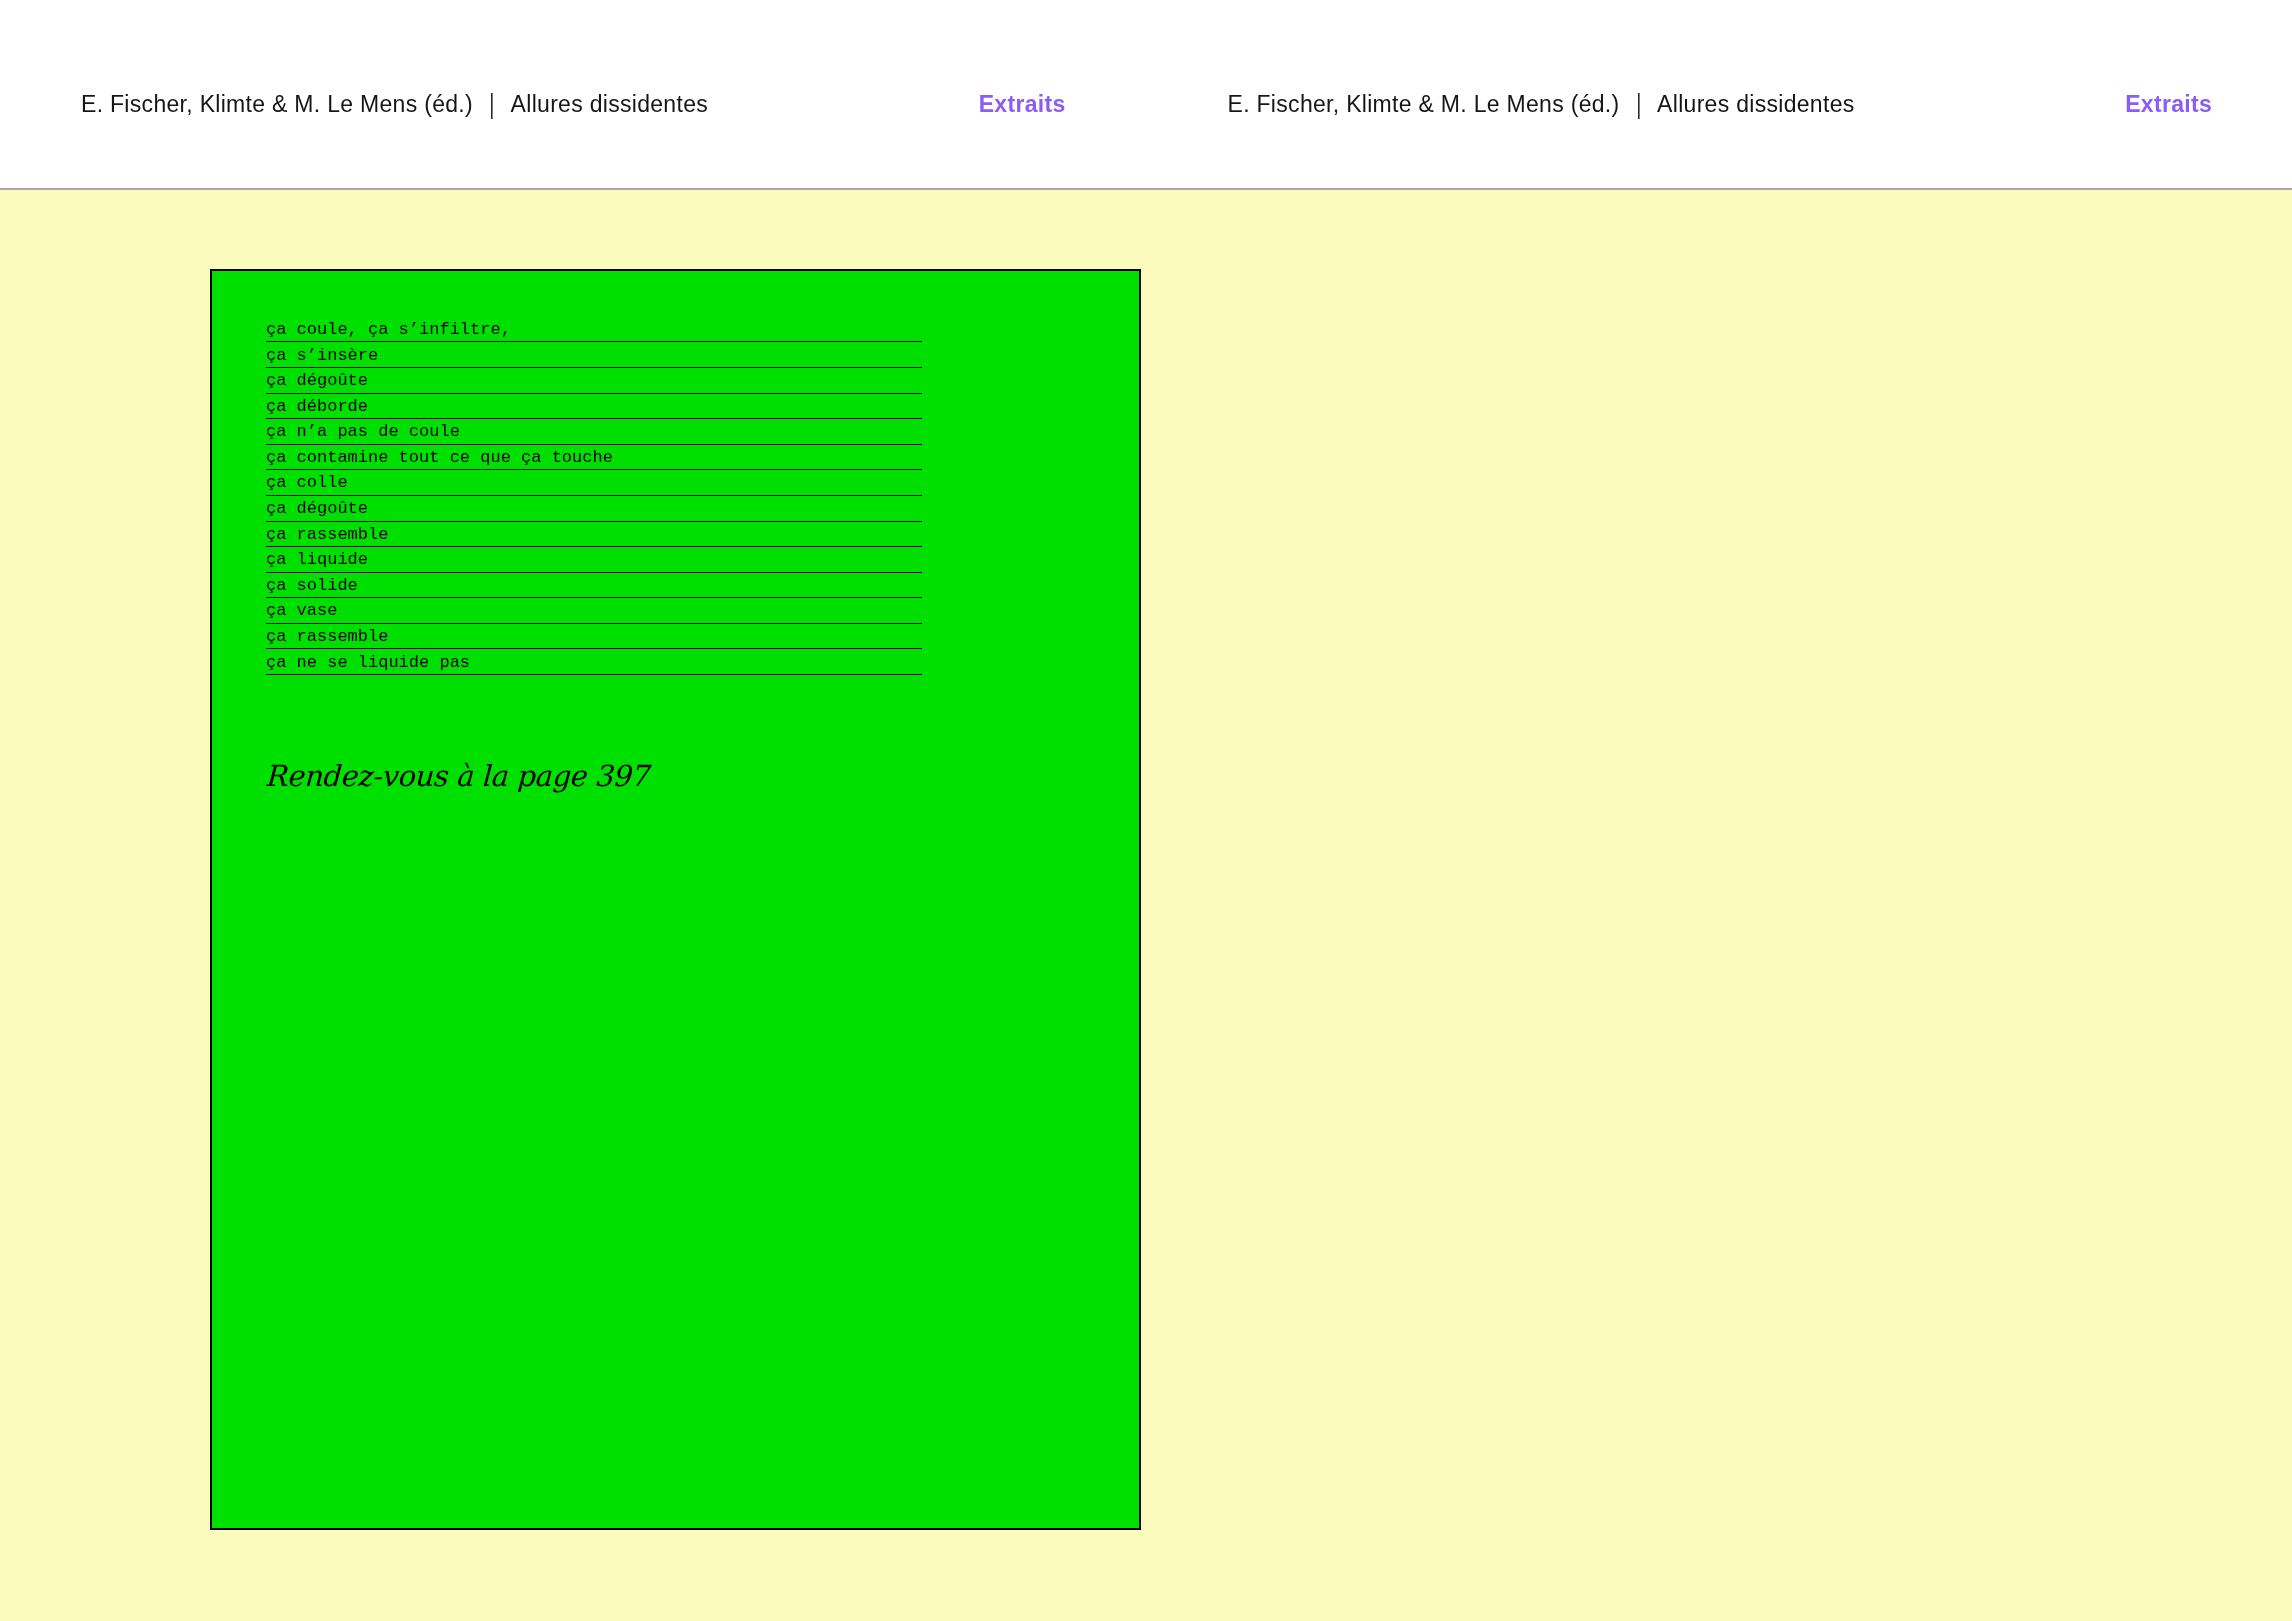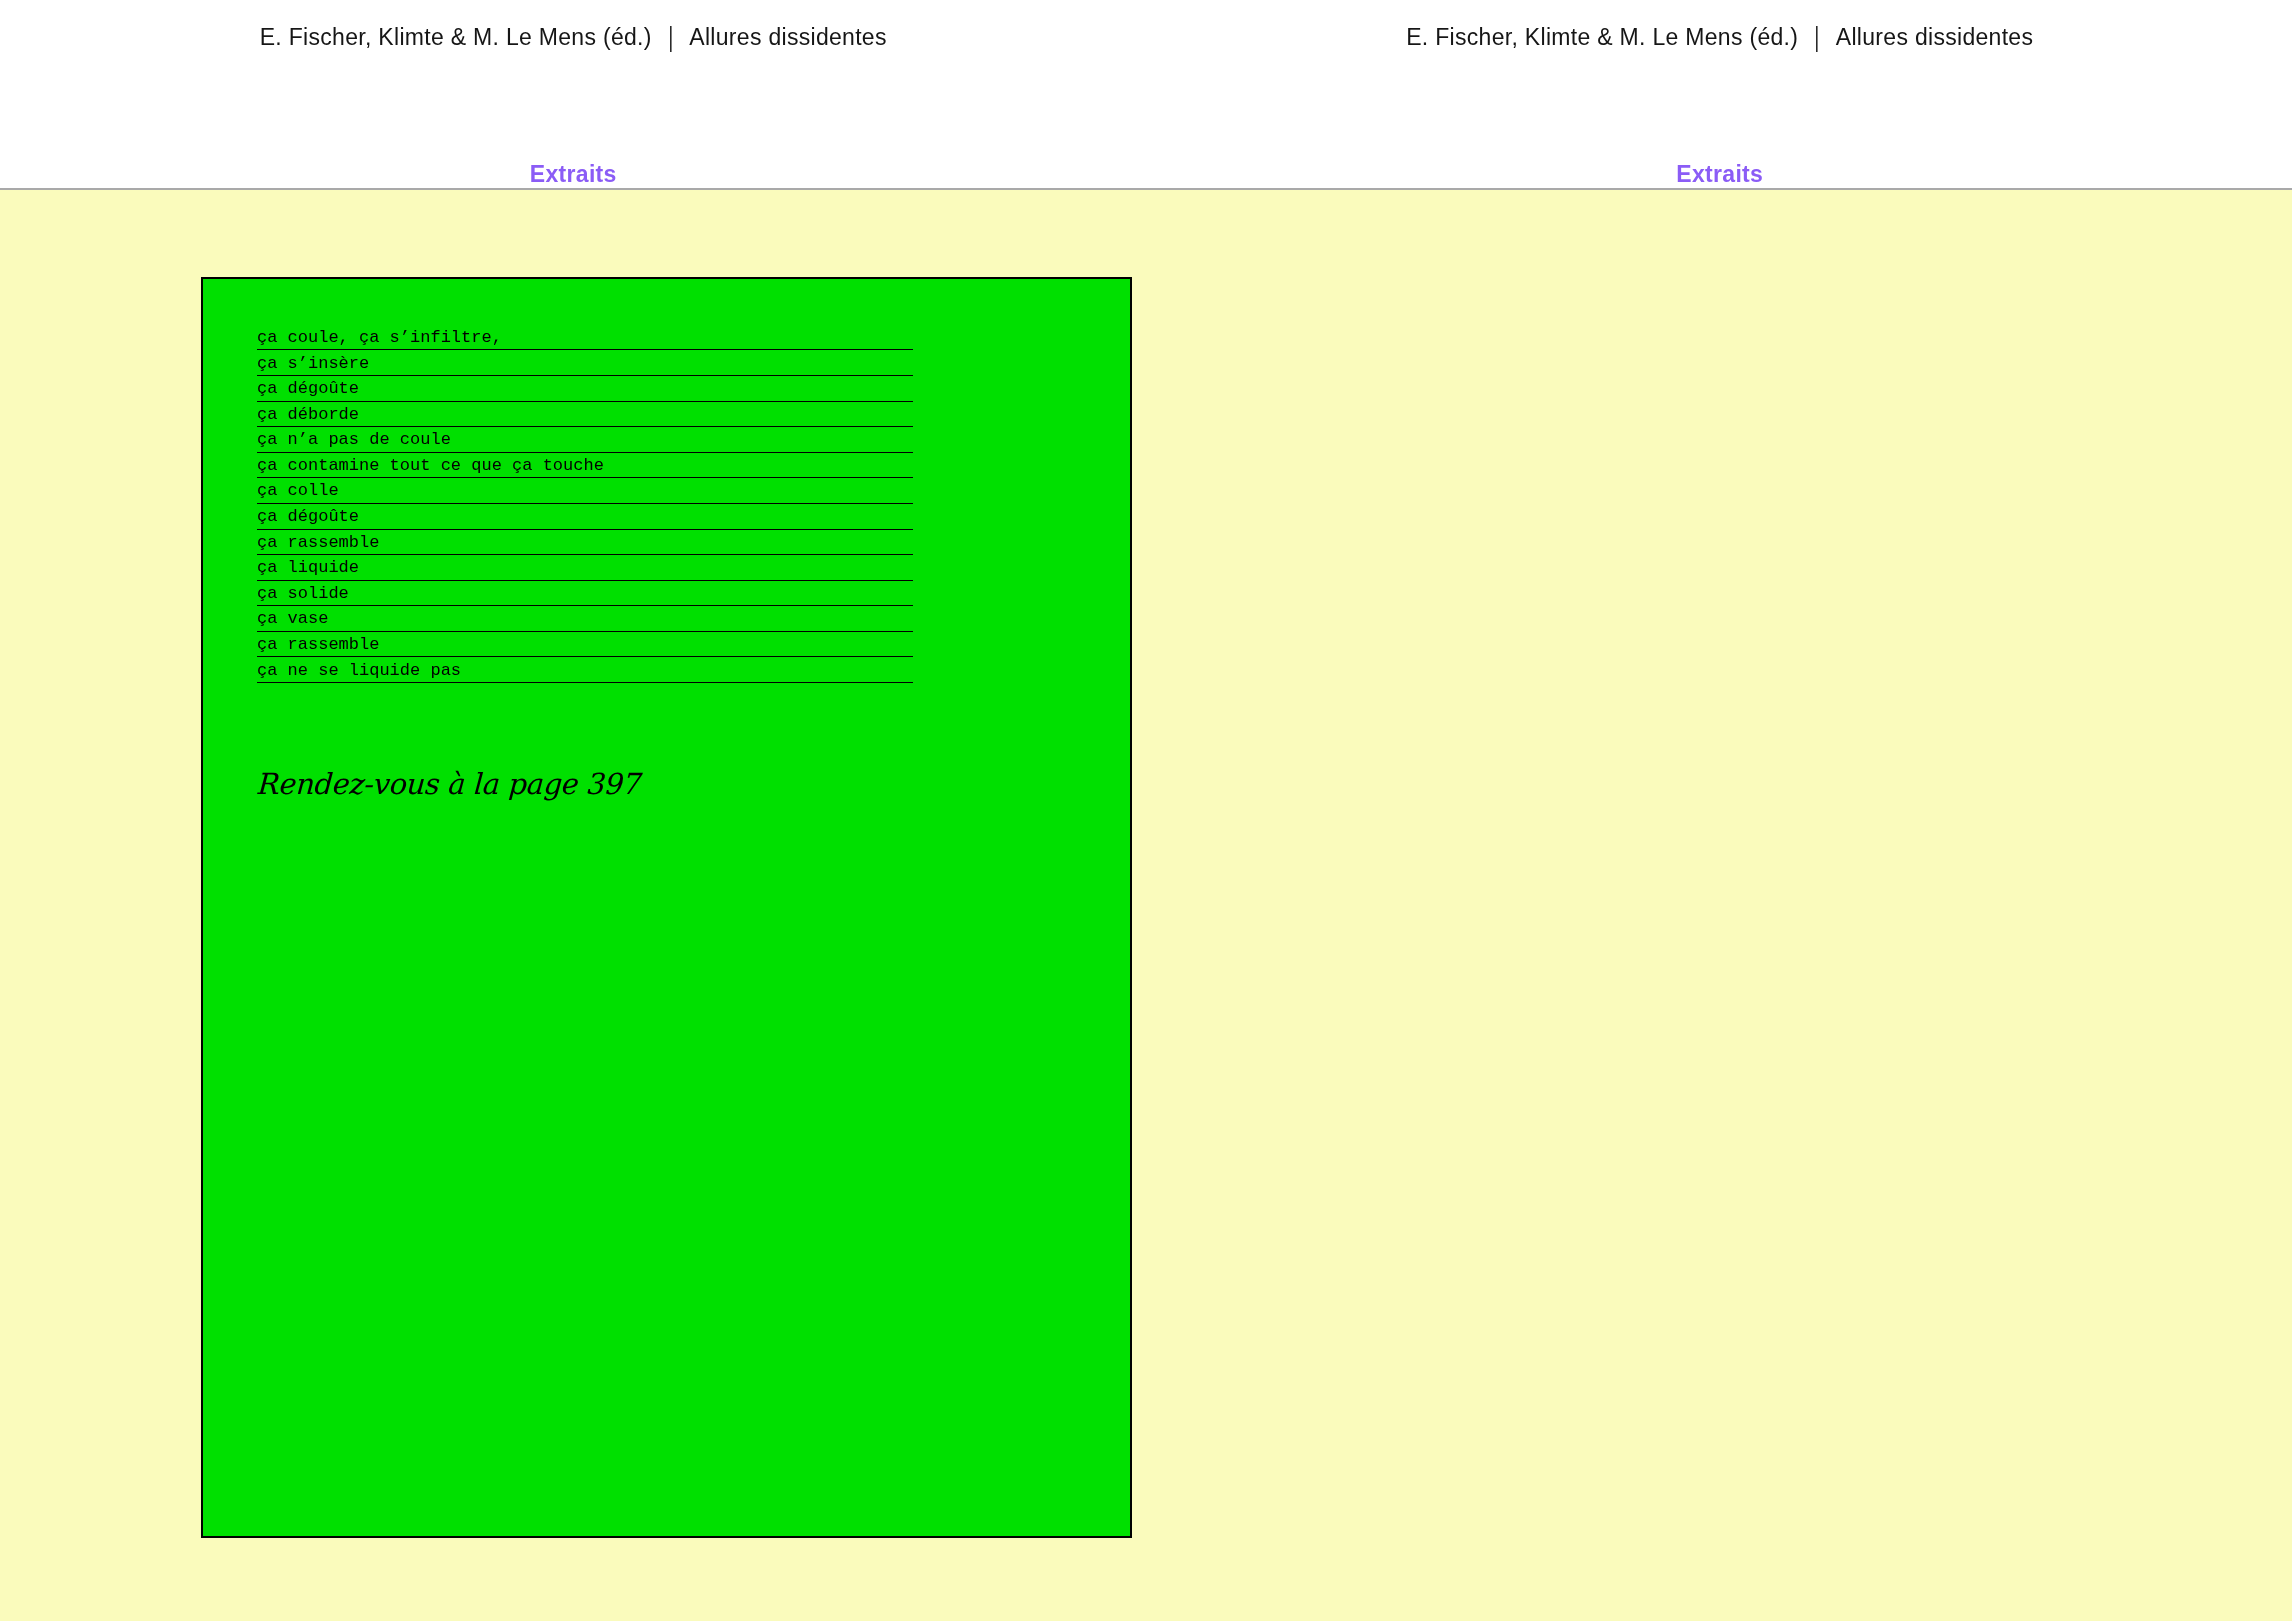--- a/index.html
+++ b/index.html
@@ -23,21 +23,20 @@
     display: flex;
     box-sizing: border-box;
   }
   .header-half {
     width: 50%;
     display: flex;
     justify-content: space-between;
     align-items: center;
     padding: 21.5px 81px 0 81px;
     box-sizing: border-box;
-    flex-direction: column;
   }
   .header-meta {
     display: flex;
     align-items: center;
     gap: 15px;
     font-size: 23px;
     color: #161616;
     letter-spacing: 0.3px;
     white-space: nowrap;
   }
@@ -52,25 +51,24 @@
     font-size: 23px;
     font-weight: 700;
     color: #8b5cf6;
     letter-spacing: 0.3px;
     white-space: nowrap;
   }
 
   
   .spread {
     position: absolute;
-    left: 201px;
+    left: 210px;
     top: 269px;
     width: 1861px;
     height: 1098px;
-    margin-top: 8px;
   }
   .page { position: absolute; top: 0; height: 1261px; box-sizing: border-box; }
 
   .page-green {
     left: 0;
     width: 931px;
     background: #00e000;
     border: 2.7px solid #000000;
   }
   .page-white {

